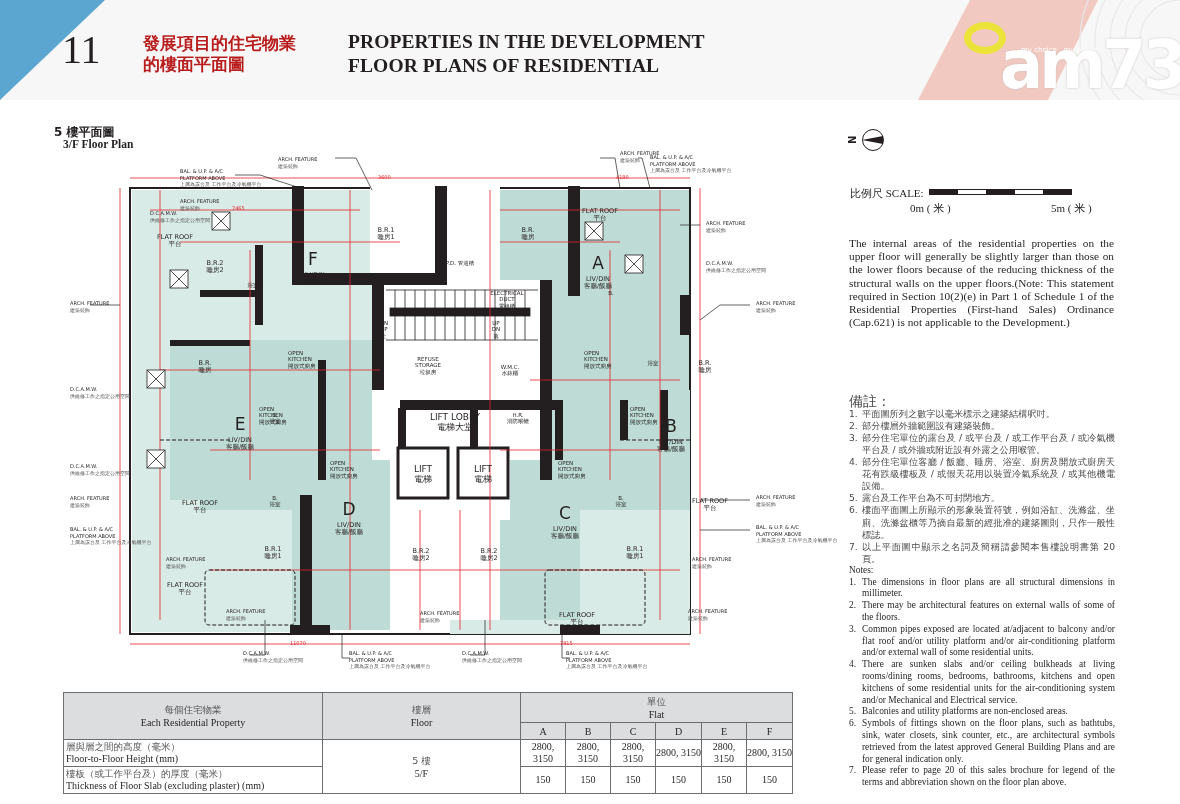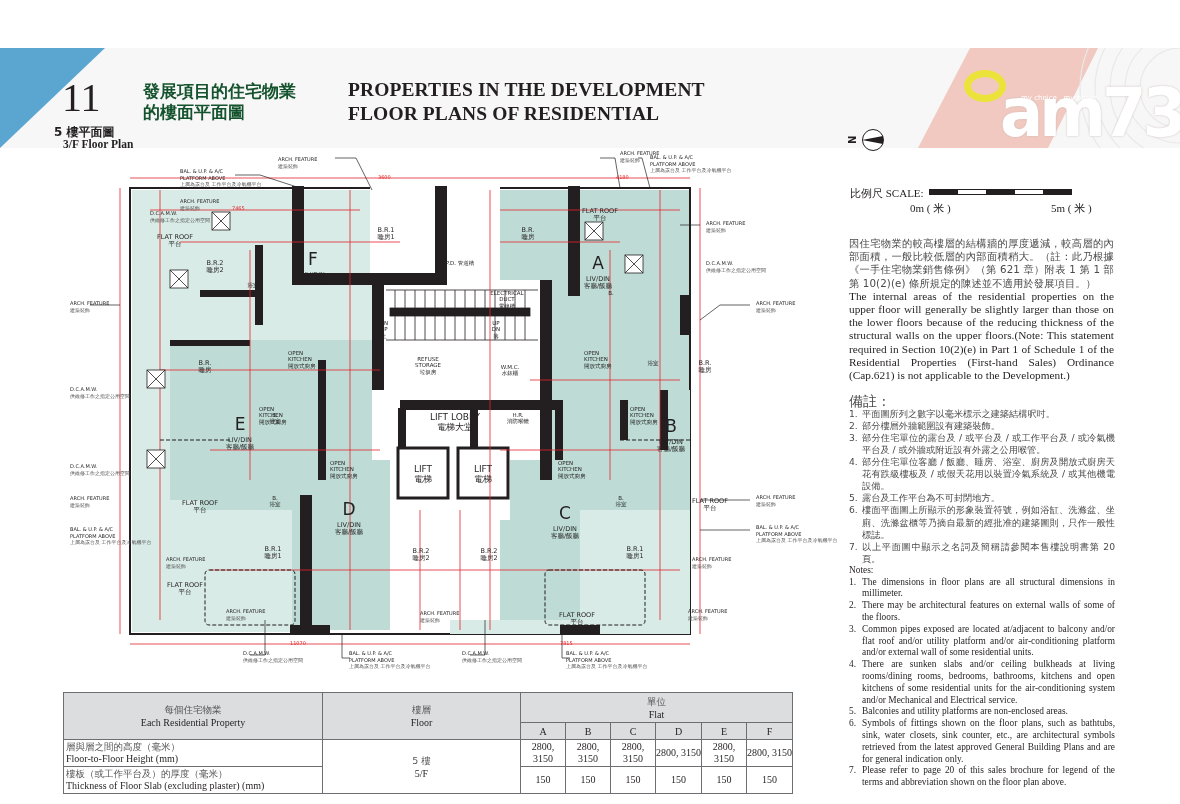--- a/index.html
+++ b/index.html
@@ -1,24 +1,24 @@
 <!DOCTYPE html>
 <html><head>
 <meta charset="utf-8">
 <style>
   * { box-sizing: border-box; margin: 0; padding: 0; }
   html, body { width: 1180px; height: 804px; background: #ffffff; overflow: hidden; }
   body { position: relative; font-family: "Liberation Serif", "DejaVu Serif", serif; color: #231f20; }
 
   
-  .header { position: absolute; left: 0; top: 0; width: 1180px; height: 100px; background: #f7f7f7; overflow: hidden; margin-top: 48px; }
+  .header { position: absolute; left: 0; top: 0; width: 1180px; height: 100px; background: #f7f7f7; overflow: hidden; }
   .header .tri-blue { position: absolute; left: 0; top: 0; width: 0; height: 0;
     border-top: 100px solid #5ba6d1; border-right: 105px solid transparent; }
   .page-num { position: absolute; left: 62px; top: 30px; font-size: 40px; font-family: "Liberation Serif", serif; color: #231f20; line-height: 1; }
-  .title-zh { position: absolute; left: 143px; top: 33px; font-family: "DejaVu Sans", sans-serif; font-weight: bold; font-size: 17px; line-height: 21px; color: #14532d; }
+  .title-zh { position: absolute; left: 143px; top: 33px; font-family: "DejaVu Sans", sans-serif; font-weight: bold; font-size: 17px; line-height: 21px; color: #b91c1c; }
   .title-en { position: absolute; left: 348px; top: 30px; font-family: "Liberation Serif", serif; font-weight: bold; font-size: 19.5px; line-height: 24px; color: #231f20; letter-spacing: 0.1px; }
   .logo-area { position: absolute; left: 870px; top: 0; width: 310px; height: 100px; }
   .logo-pinkpoly { position: absolute; left: 0; top: 0; width: 310px; height: 100px; }
   .logo-ring { position: absolute; left: 94px; top: 22px; width: 42px; height: 32px; border: 7px solid #ece33a; border-radius: 50%; }
   .logo-tag { position: absolute; left: 131px; top: 46px; font-family: "DejaVu Sans", sans-serif; font-size: 7px; color: #ffffff; padding-left: 20px; }
   .logo-text { position: absolute; left: 130px; top: 33px; font-family: "DejaVu Sans", sans-serif; font-weight: bold; font-size: 64px; line-height: 64px; color: #ffffff; letter-spacing: -4px; text-shadow: 0 0 2px #c8b9b4; transform: scaleY(1.05); }
 
   
   .plan-title-zh { position: absolute; left: 54px; top: 124px; font-family: "DejaVu Sans", sans-serif; font-weight: bold; font-size: 12px; }
   .plan-title-en { position: absolute; left: 63px; top: 138px; font-family: "Liberation Serif", serif; font-weight: bold; font-size: 11.5px; }
@@ -551,21 +551,20 @@
     <span></span>
     <span></span>
     <span></span>
     <span></span>
     <span></span>
   </div>
 <div class="scale-0">0m ( 米 )</div>
 <div class="scale-5">5m ( 米 )</div>
 
 <div class="statement">
-  <div class="zh">因住宅物業的較高樓層的結構牆的厚度遞減，較高層的內部面積，一般比較低層的內部面積稍大。（註：此乃根據《一手住宅物業銷售條例》（第 621 章）附表 1 第 1 部第 10(2)(e) 條所規定的陳述並不適用於發展項目。）</div>
   <div class="en">The internal areas of the residential properties on the upper floor will generally be slightly larger than those on the lower floors because of the reducing thickness of the structural walls on the upper floors.(Note: This statement required in Section 10(2)(e) in Part 1 of Schedule 1 of the Residential Properties (First-hand Sales) Ordinance (Cap.621) is not applicable to the Development.)</div>
 </div>
 
 <div class="notes">
   <div class="head">備註 :</div>
   <ol class="zhlist">
     <li><span class="n">1.</span><span>平面圖所列之數字以毫米標示之建築結構呎吋。</span></li>
     <li><span class="n">2.</span><span>部分樓層外牆範圍設有建築裝飾。</span></li>
     <li><span class="n">3.</span><span>部分住宅單位的露台及 / 或平台及 / 或工作平台及 / 或冷氣機平台及 / 或外牆或附近設有外露之公用喉管。</span></li>
     <li><span class="n">4.</span><span>部分住宅單位客廳 / 飯廳、睡房、浴室、廚房及開放式廚房天花有跌級樓板及 / 或假天花用以裝置冷氣系統及 / 或其他機電設備。</span></li>

